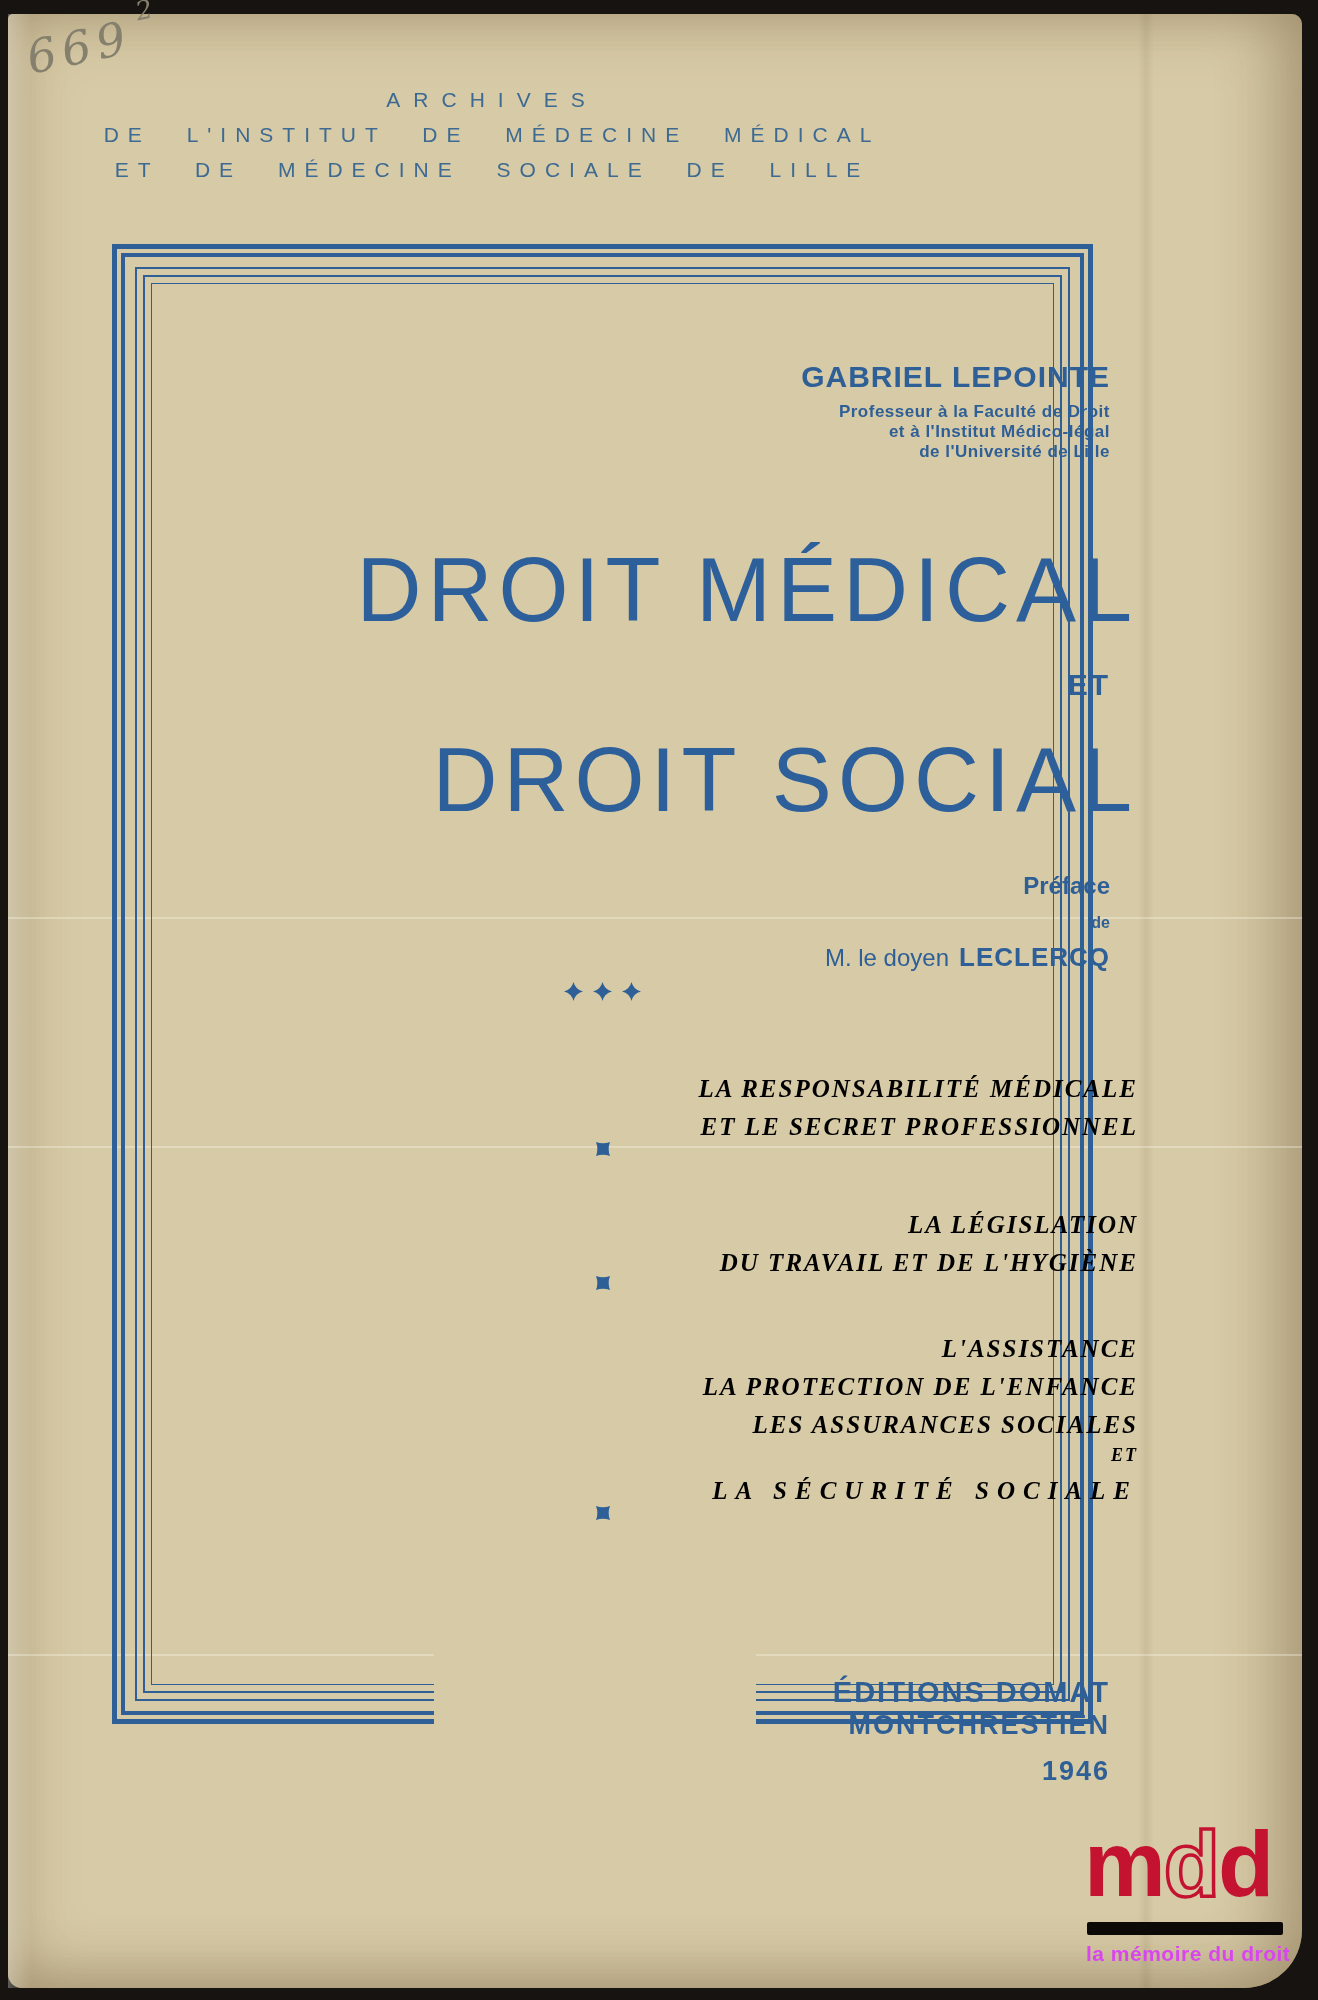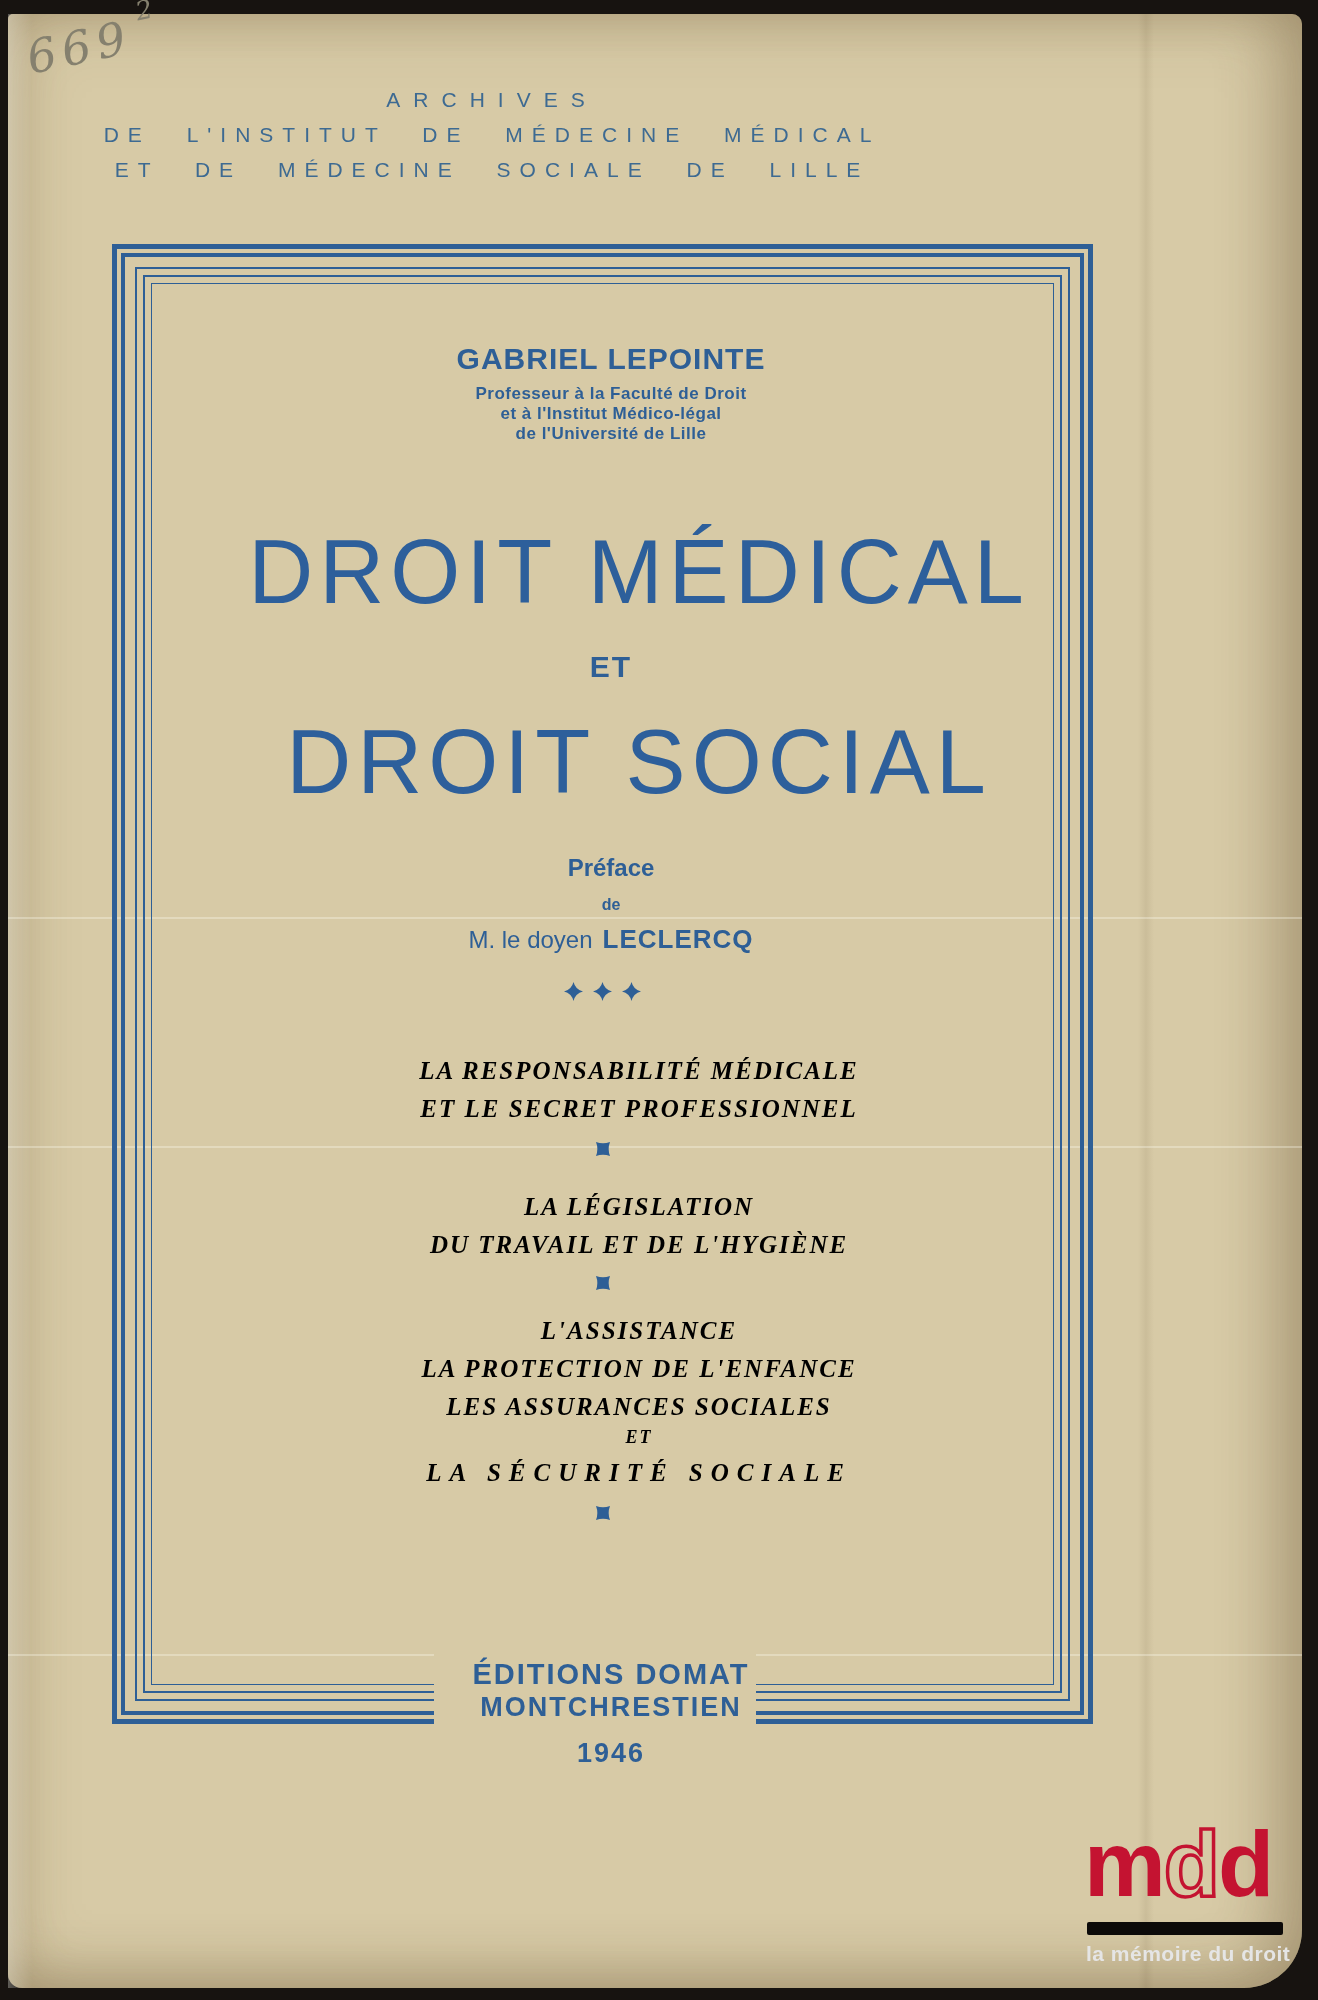--- a/index.html
+++ b/index.html
@@ -49,21 +49,21 @@
   .f2 { inset:9px;  border-width:4px; }
   .f3 { inset:23px; border-width:2px; }
   .f4 { inset:31px; border-width:2px; }
   .f5 { inset:39px; border-width:1px; }
   .frame-gap {
     position:absolute; left:426px; top:1630px; width:322px; height:148px;
     background:#d7caa6;
   }
 
   
-  .cblock { position:absolute; left:104px; width:998px; text-align:center; color:#2e5f96; }
+  .cblock { position:absolute; left:104px; width:998px; text-align:right; color:#2e5f96;margin-top:18px; }
 
   .author-name  { top:328px; font-size:30px; font-weight:bold; letter-spacing:1px; }
   .author-roles { top:370px; font-size:17px; font-weight:600; line-height:20px; letter-spacing:.5px; }
 
   .title-main { font-size:90px; font-weight:400; letter-spacing:6px; line-height:92px; white-space:nowrap; color:#2d5f9b;padding-left:28px; }
   .title-1 { top:512px; }
   .title-et { top:636px; font-size:30px; font-weight:bold; letter-spacing:2px; }
   .title-2 { top:702px; }
 
   .preface-label { top:840px; font-size:24px; font-weight:600; }
@@ -88,21 +88,21 @@
 
   .pub1 { top:1644px; font-size:29px; font-weight:bold; letter-spacing:2px; }
   .pub2 { top:1678px; font-size:27px; font-weight:bold; letter-spacing:2px; }
   .pub-year { top:1724px; font-size:27px; font-weight:bold; letter-spacing:2px; }
 
   
   .mdd-logo { position:absolute; left:1082px; top:1812px; width:210px; }
   .mdd-bar { position:absolute; left:5px; top:110px; width:196px; height:13px; background:#0c0a09; border-radius:2px; }
   .mdd-tagline {
     position:absolute; left:4px; top:130px; width:206px;
-    color:#e5e5e5; font-size:21px; font-weight:bold; letter-spacing:.5px; white-space:nowrap;
+    color:#d946ef; font-size:21px; font-weight:bold; letter-spacing:.5px; white-space:nowrap;
   }
 </style>
 </head>
 <body>
 
 <div id="screen">
 
   <div class="page">
     <div class="edge-light"></div>
     <div class="crease"></div>

